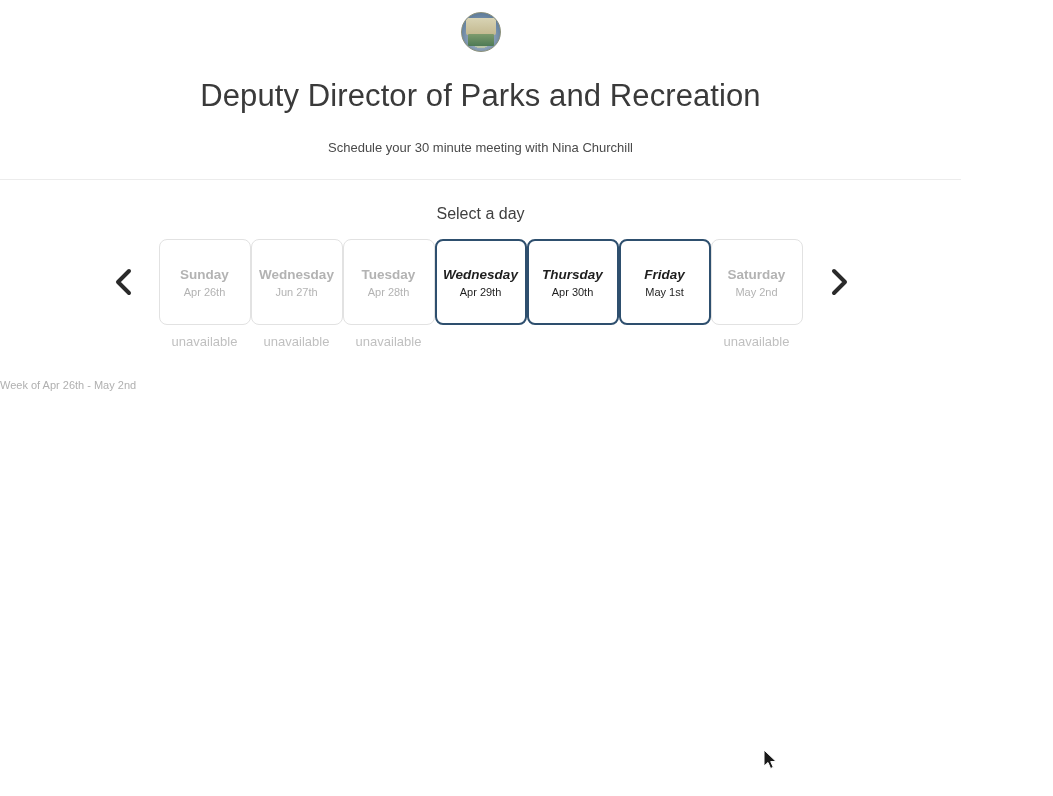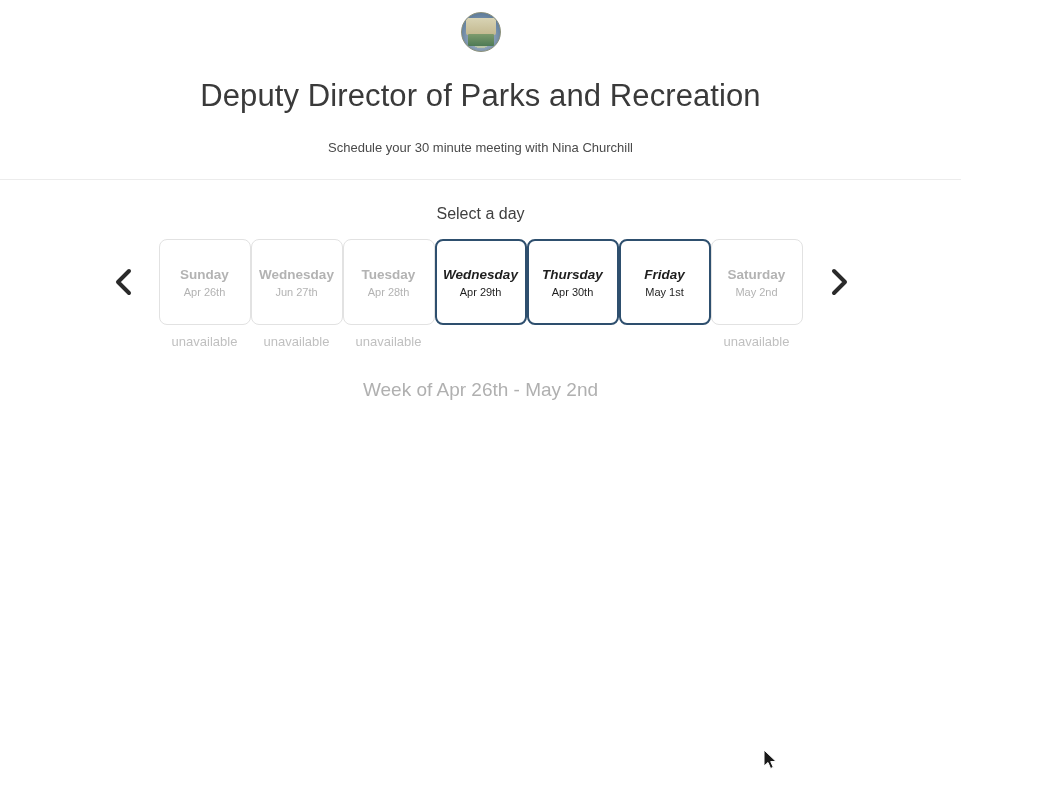--- a/index.html
+++ b/index.html
@@ -150,22 +150,22 @@
   .day-card.available .day-date { color: #1f1f1f; text-align: right; }
 
   .day-status {
     font-size: 13px;
     color: #c0c0c0;
     margin-top: 9px;
     height: 14px;
   }
 
   .week-range {
-    text-align: center;
-    font-size: 19px;
+    text-align: left;
+    font-size: 11px;
     color: #b0b0b0;
     margin-top: 20px;
   }
 
   
   .cursor {
     position: absolute;
     left: 764px;
     top: 750px;
     width: 14px;

